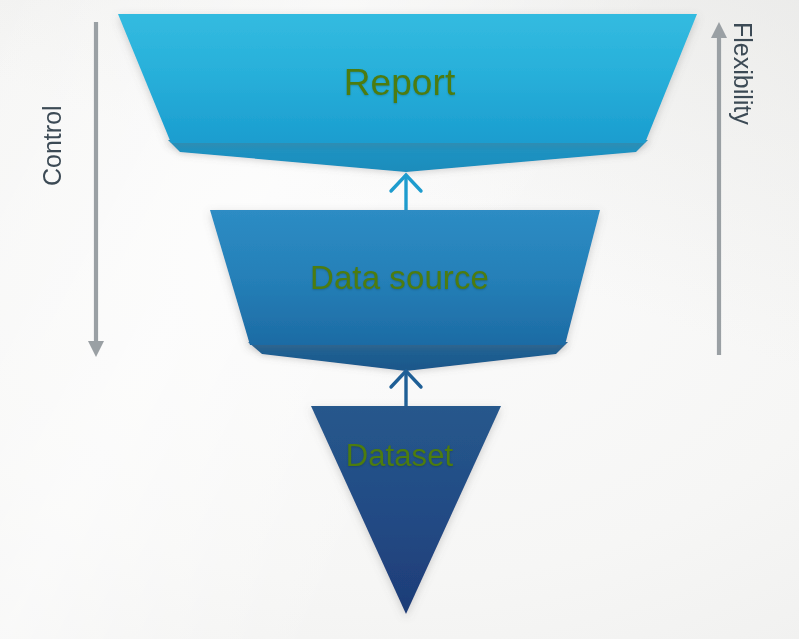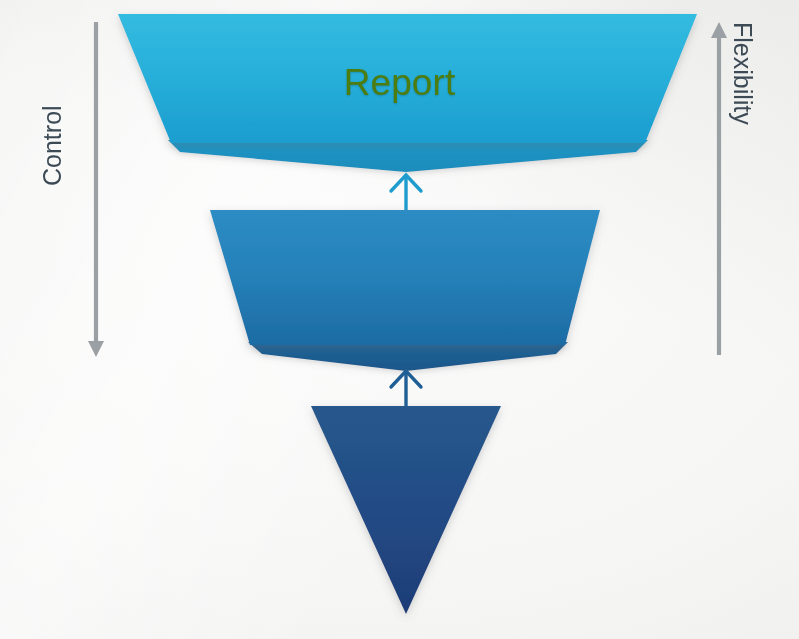--- a/index.html
+++ b/index.html
@@ -165,19 +165,21 @@
     </g>
 
     <g>
       <line x1="719" y1="36" x2="719" y2="355" stroke="#9aa0a4" stroke-width="4.2" stroke-linecap="butt"></line>
       <path d="M 711 38 L 727 38 L 719 22 Z" fill="#9aa0a4"></path>
     </g>
   </svg>
 
   <div class="lbl" id="lbl-report">Report</div>
 
+  <div class="lbl" id="lbl-datasource">Data source</div>
 
+  <div class="lbl" id="lbl-dataset">Dataset</div>
 
   <div class="axis-lbl" id="lbl-control">Control</div>
 
   <div class="axis-lbl" id="lbl-flexibility">Flexibility</div>
 
 </div>
 
 </body></html>

